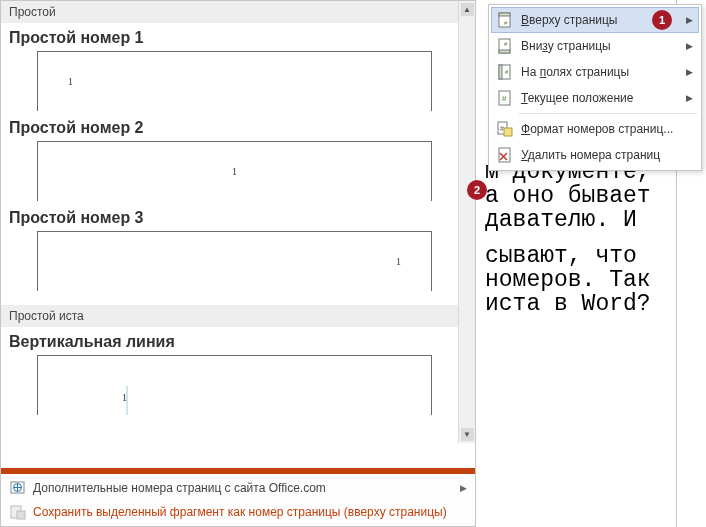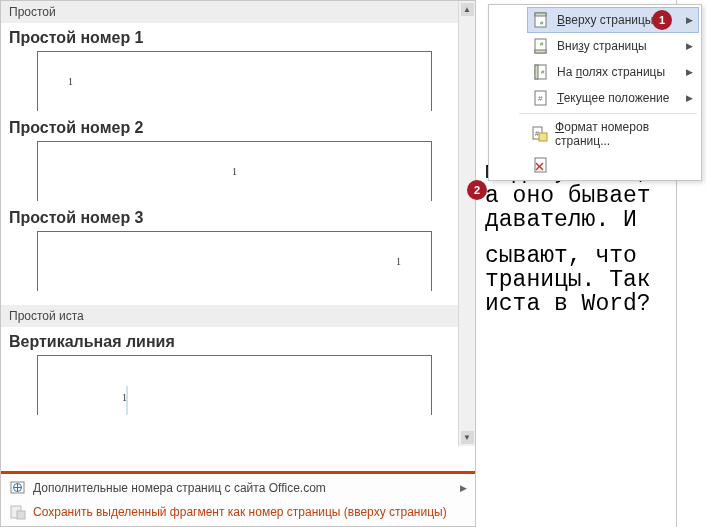--- a/index.html
+++ b/index.html
@@ -97,21 +97,21 @@
     justify-content: space-between;
     padding: 2px 0;
   }
   .scroll-arrow {
     width: 13px; height: 13px;
     background:#dadada;
     display:flex; align-items:center; justify-content:center;
     font-size:8px; color:#555;
   }
   .gallery-footer {
-    border-top: 3px solid #c2410c;
+    border-top: 6px solid #c2410c;
     background: #fdfdfd;
     padding: 2px 0;
   }
   .footer-item {
     display:flex; align-items:center;
     padding: 4px 8px;
     color:#444;
   }
   .footer-item.disabled { color:#c2410c; }
   .footer-item .ico { width:18px; height:16px; margin-right:6px; display:flex; align-items:center; justify-content:center; }
@@ -125,21 +125,20 @@
     border:1px solid #c6c6c6;
     box-shadow: 2px 2px 5px rgba(0,0,0,0.15);
     z-index:3;
     padding: 2px;
   }
   .menu-item {
     display:flex;
     align-items:center;
     padding: 4px 6px 4px 4px;
     color:#333;
-    margin-left:36px;
   }
   .menu-item .ico { width:20px; height:18px; margin-right:6px; display:flex; align-items:center; justify-content:center; position:relative; }
   .menu-item .label .ul { text-decoration: underline; }
   .menu-item .arrow { margin-left:auto; font-size:9px; color:#555; }
   .menu-item.active { background:#d5e1f2; border:1px solid #a3bde3; padding:3px 5px 3px 3px; }
   .menu-sep { height:1px; background:#e1e1e1; margin:2px 2px 2px 28px; }
   .badge {
     position:absolute;
     width:20px; height:20px;
     border-radius:50%;
@@ -160,21 +159,21 @@
 
 <div class="bg-right-border"></div>
 <div class="bg-text">
   <p>
     <span>м документе,</span><br>
     <span>а оно бывает</span><br>
     <span>давателю. И</span>
   </p>
   <p>
     <span>сывают, что</span><br>
-    <span>траницы. Так</span><br>
+    <span>номеров. Так</span><br>
     <span>иста в Word?</span>
   </p>
 </div>
 
 <div class="menu">
   <div class="menu-item active">
     <span class="ico">
       <svg width="16" height="16">
           <rect x="2" y="1" width="11" height="14" fill="#fff" stroke="#7a7a7a"></rect>
           <rect x="2" y="1" width="11" height="3" fill="#cde0c0" stroke="#7a7a7a"></rect>
@@ -228,20 +227,21 @@
     <span class="label"><span></span><span class="ul">Ф</span><span>ормат номеров страниц...</span></span>
   </div>
   <div class="menu-item">
     <span class="ico">
       <svg width="16" height="16">
           <rect x="2" y="1" width="11" height="14" fill="#fff" stroke="#7a7a7a"></rect>
           <line x1="3" y1="13" x2="10" y2="6" stroke="#c0392b" stroke-width="1.5"></line>
           <line x1="3" y1="6" x2="10" y2="13" stroke="#c0392b" stroke-width="1.5"></line>
         </svg>
     </span>
+    <span class="label"><span></span><span class="ul">У</span><span>далить номера страниц</span></span>
   </div>
 </div>
 
 <div class="gallery">
   <div class="gallery-body">
     <div class="gallery-list">
       <div class="section-header">Простой</div>
 
       <div class="option">
         <div class="option-title">Простой номер 1</div>

